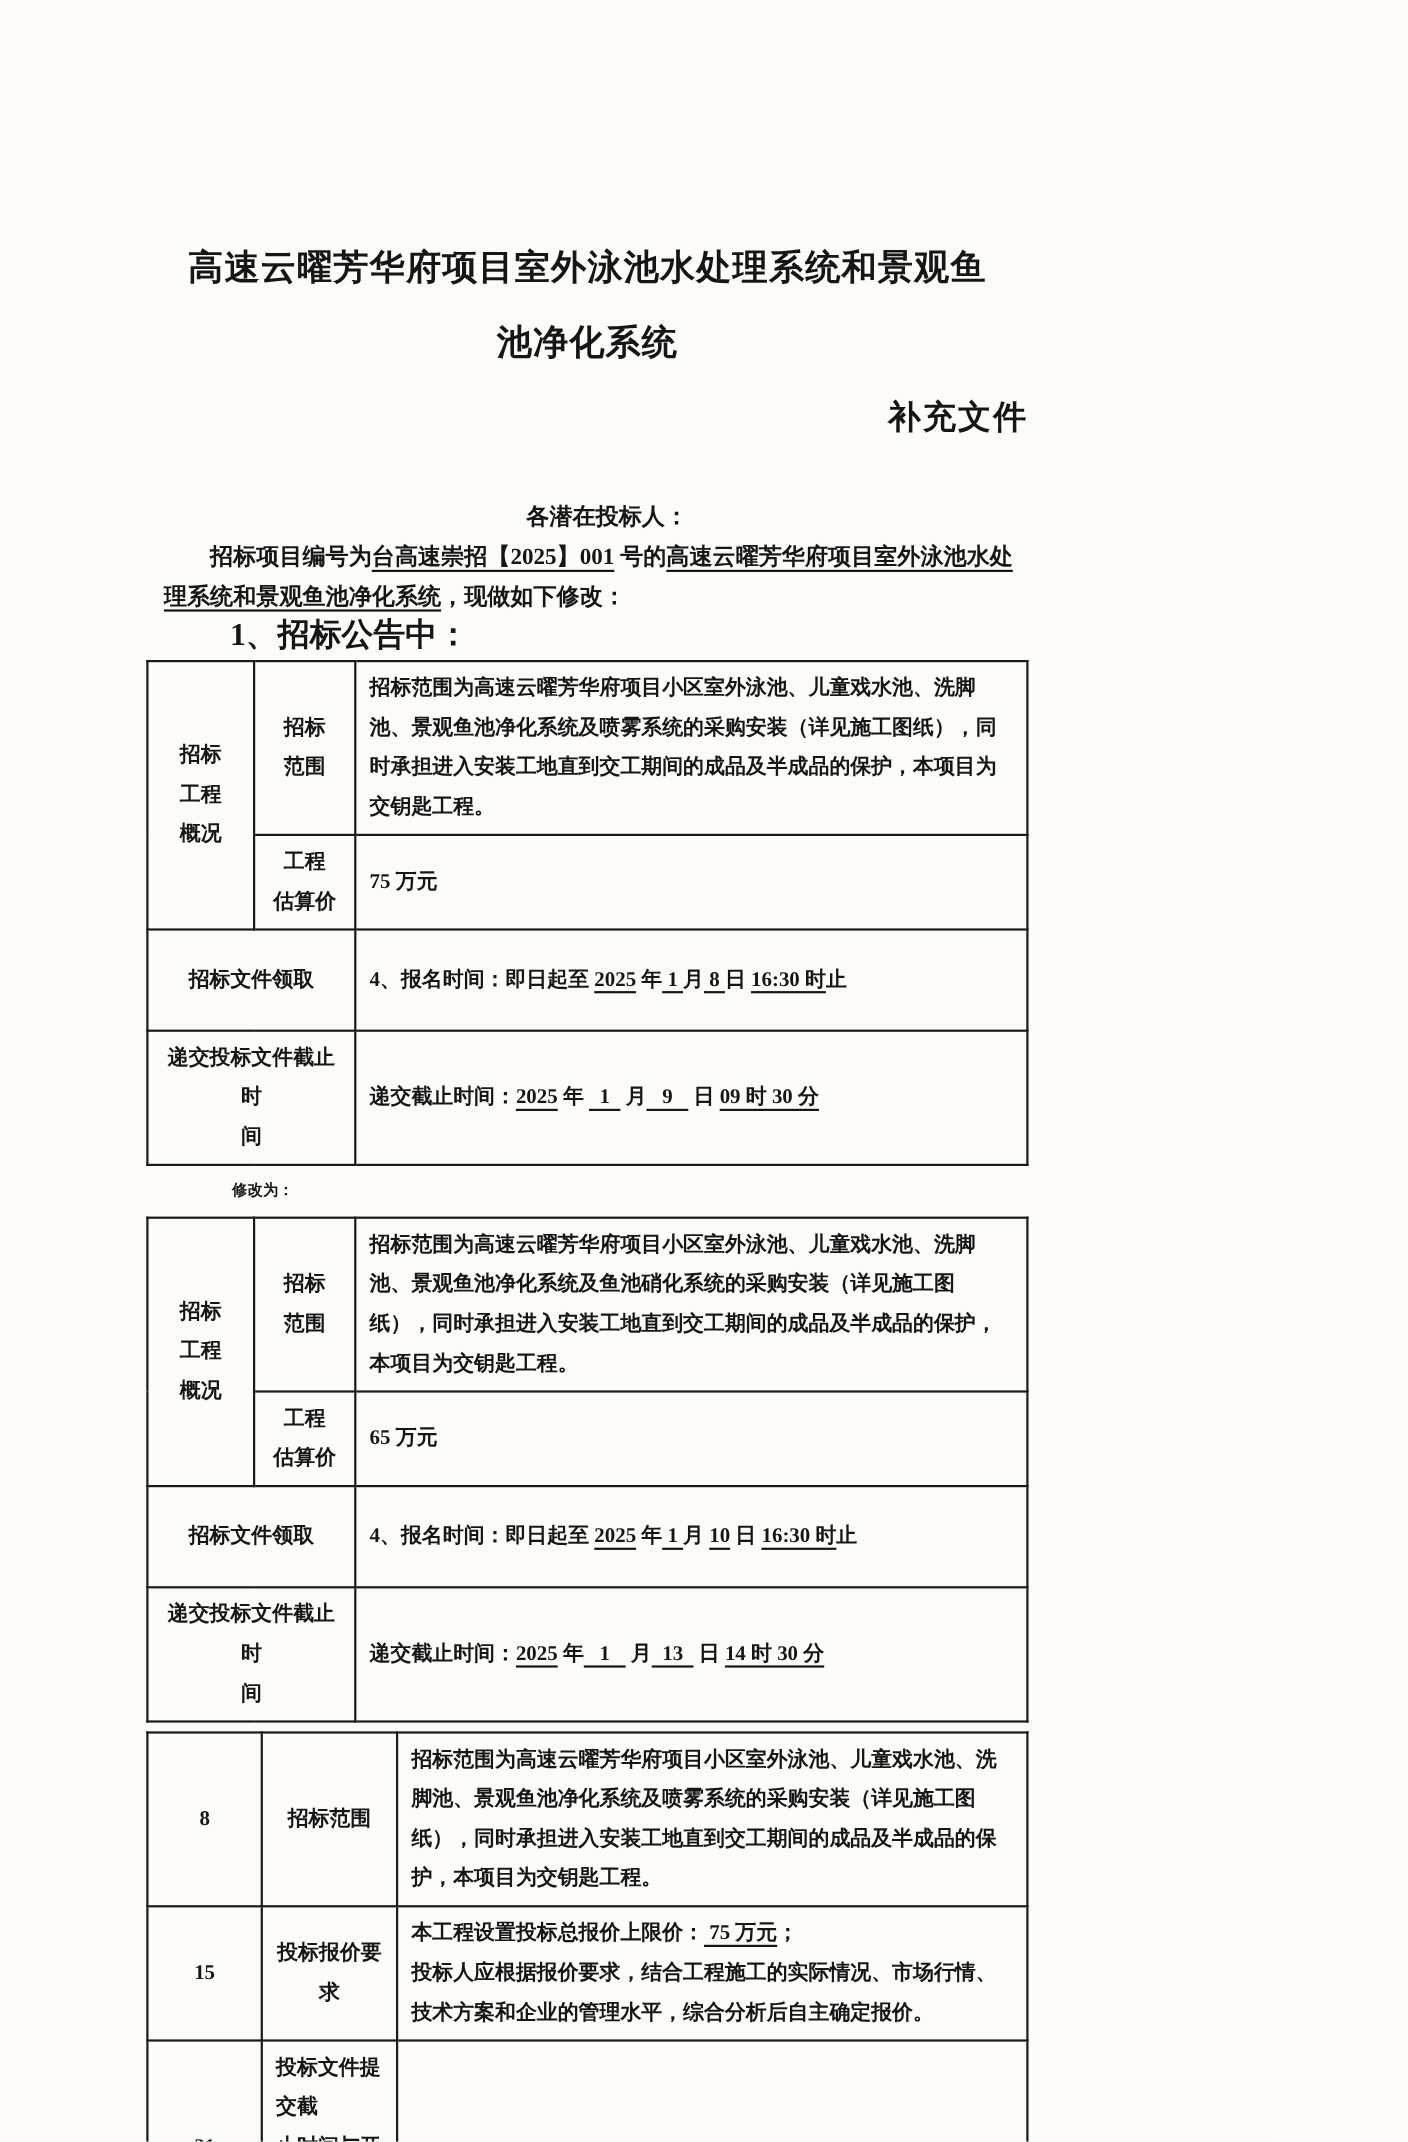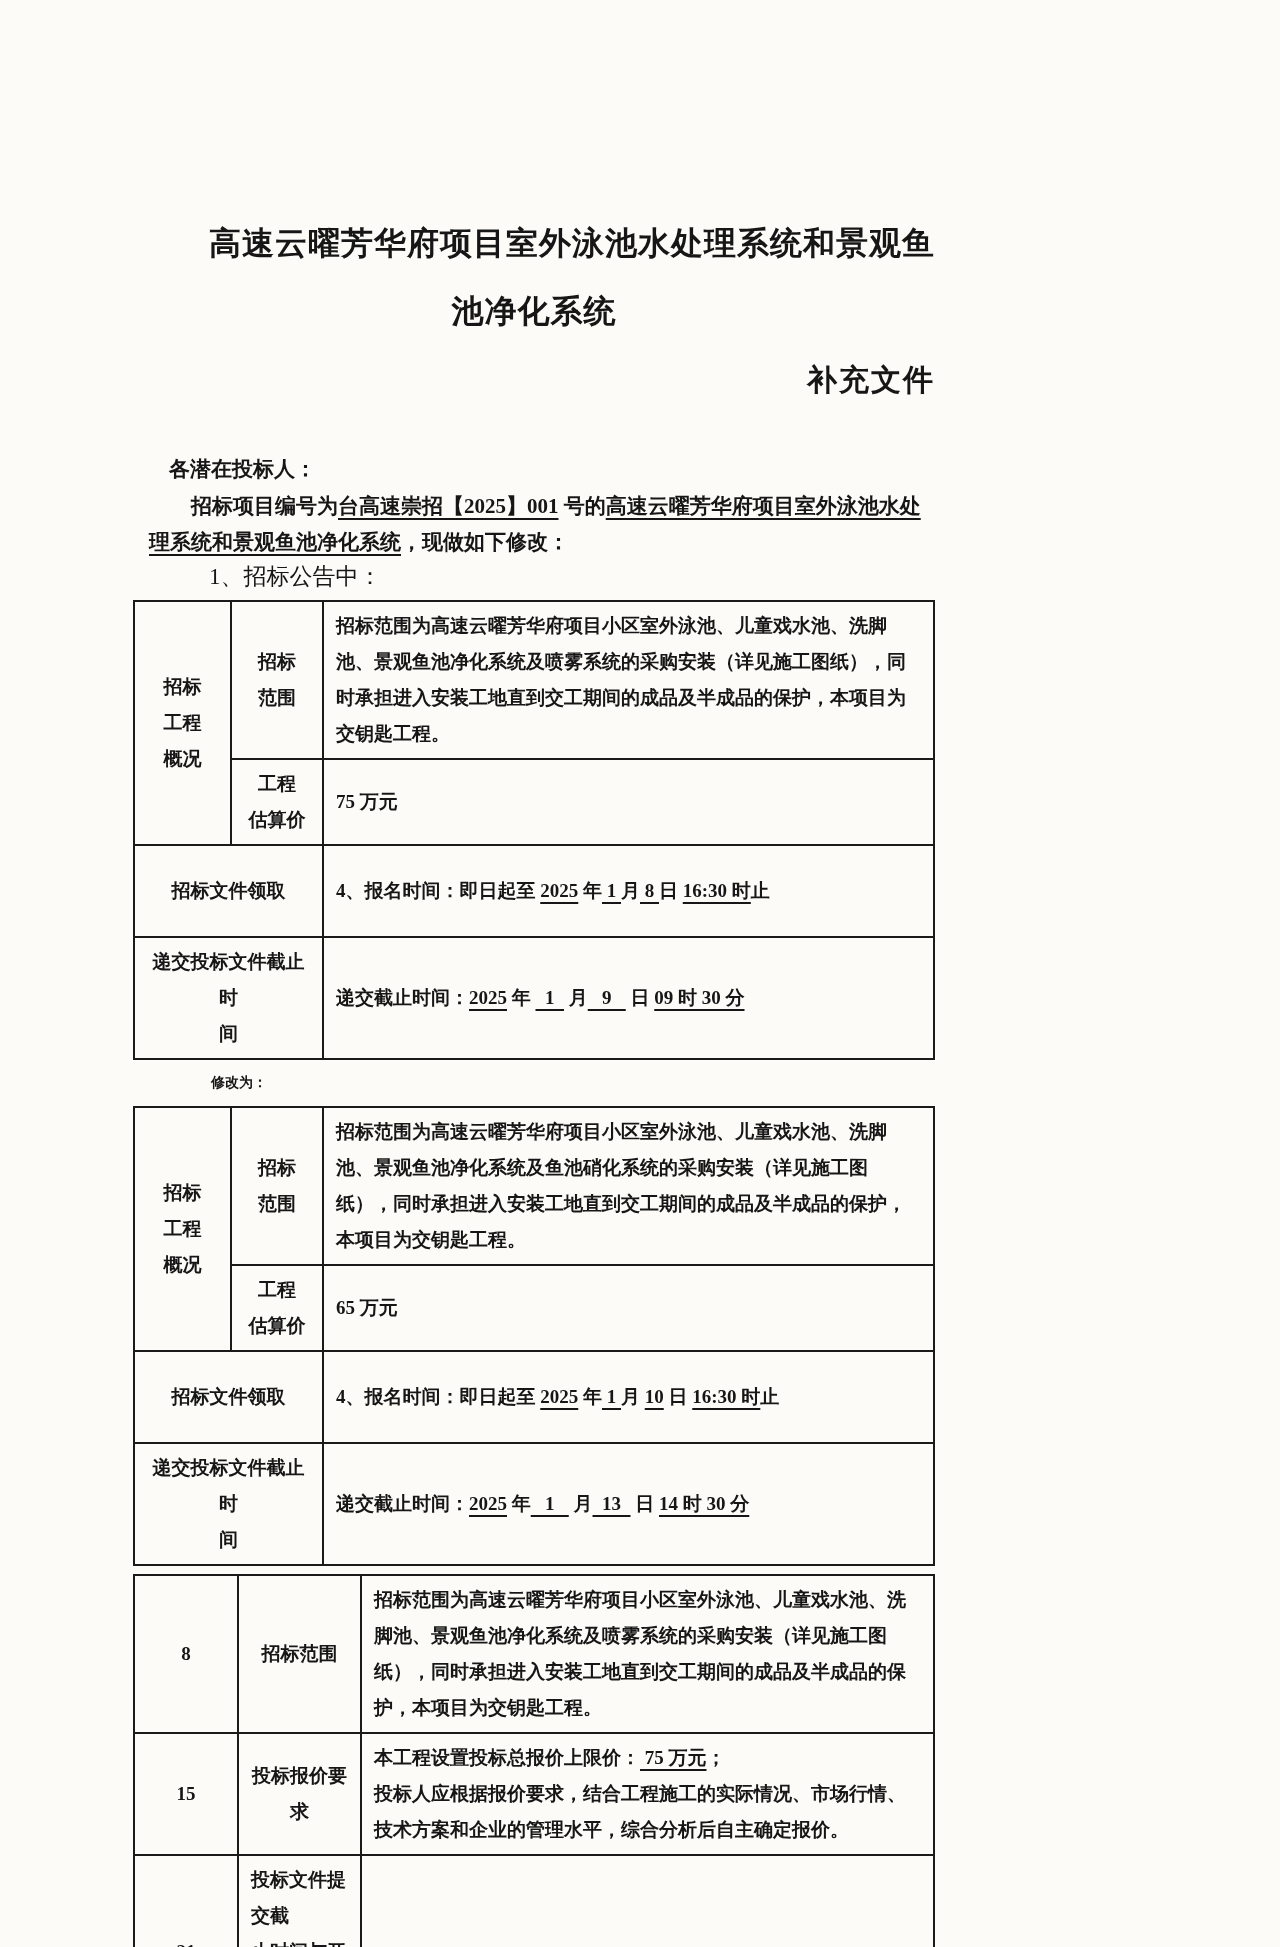--- a/index.html
+++ b/index.html
@@ -20,50 +20,51 @@
     left:133px;top:0;
     width:802px;
   }
   .title-line{
     text-align:center;
     font-size:32px;
     font-weight:700;
     line-height:42px;
     letter-spacing:1px;
   }
-  .title-line.first{padding-top:222px;text-align:right;}
+  .title-line.first{padding-top:222px;}
   .title-line.second{margin-top:26px;}
   .subtitle{
     text-align:right;
     font-size:30px;
     font-weight:700;
     margin-top:28px;
     line-height:40px;
     letter-spacing:2px;
   }
   .salutation{
     margin-top:54px;
     padding-left:36px;
     font-size:21px;
     font-weight:700;
     line-height:30px;
+    text-align:center;
   }
   .intro{
     margin-top:4px;
     padding-left:16px;
     font-size:21px;
     font-weight:600;
     line-height:36px;
     text-indent:2em;
   }
   .sec-heading{
     margin-top:2px;
     padding-left:76px;
-    font-size:23px;
-    font-weight:400;
+    font-size:29px;
+    font-weight:700;
     line-height:30px;
   }
   .sec-heading.second{margin-top:40px;padding-left:72px;}
   .modify{
     margin-top:8px;
     margin-bottom:6px;
     padding-left:78px;
     font-size:14px;
     font-weight:700;
     line-height:30px;

